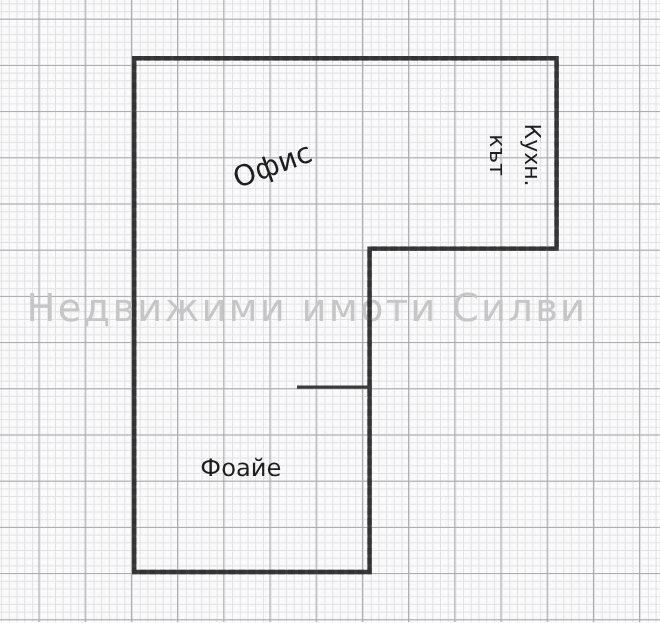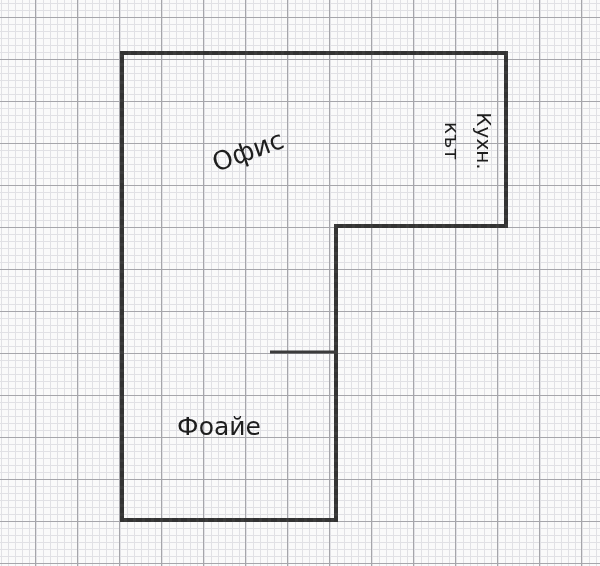--- a/index.html
+++ b/index.html
@@ -65,29 +65,30 @@
     left: 468px;
     top: 141px;
     font-size: 20px;
     line-height: 32px;
     text-align: center;
     transform: translate(-50%, -50%) rotate(90deg);
   }
   .room-label.foyer {
     left: 219px;
     top: 426px;
-    font-size: 25px;
+    font-size: 22px;
     transform: translate(-50%, -50%);
   }
 </style>
 </head>
 <body>
 
 <div class="canvas">
 
+  <div class="watermark">Недвижими имоти Силви</div>
 
   <svg class="walls" width="600" height="566" viewBox="0 0 600 566">
 
     <path d="M122 53 H506 V226 H336 V520 H122 Z" fill="none" stroke="var(--wall)" stroke-width="4" stroke-linejoin="miter"></path>
 
     <path d="M122 53 H506 V226 H336 V520 H122 Z" fill="none" stroke="var(--wall-texture)" stroke-width="4" stroke-dasharray="6 3" opacity="0.45"></path>
 
     <path d="M270 352 H338" fill="none" stroke="var(--wall)" stroke-width="3"></path>
   </svg>
 

